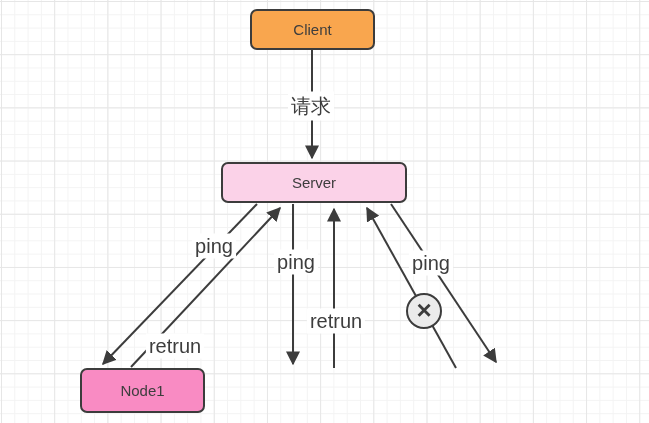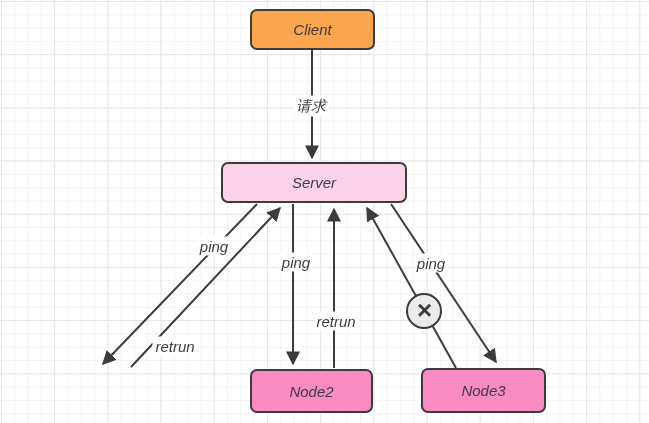--- a/index.html
+++ b/index.html
@@ -11,21 +11,20 @@
     height: 423px;
     overflow: hidden;
     background-color: var(--canvas-bg, #fff);
     background-image:
       linear-gradient(var(--grid-major, #e6e6e6) 1px, transparent 1px),
       linear-gradient(90deg, var(--grid-major, #e6e6e6) 1px, transparent 1px),
       linear-gradient(var(--grid-minor, #f3f3f3) 1px, transparent 1px),
       linear-gradient(90deg, var(--grid-minor, #f3f3f3) 1px, transparent 1px);
     background-size: 53.2px 53.2px, 53.2px 53.2px, 13.3px 13.3px, 13.3px 13.3px;
     background-position: 1px 1px;
-    font-style: italic;
   }
 
   svg.wires {
     position: absolute;
     left: 0; top: 0;
     width: 649px; height: 423px;
     z-index: 1;
   }
   svg.wires line {
     stroke: var(--arrow, #3c3c3c);
@@ -51,21 +50,21 @@
   .node1  { left: 80px;  top: 368px; width: 125px; height: 45px; background: var(--node-fill, #f98bc3); }
   .node2  { left: 250px; top: 369px; width: 123px; height: 44px; background: var(--node-fill, #f98bc3); }
   .node3  { left: 421px; top: 368px; width: 125px; height: 45px; background: var(--node-fill, #f98bc3); }
 
   .edge-label {
     position: absolute;
     z-index: 2;
     transform: translate(-50%, -50%);
     background: var(--canvas-bg, #fff);
     padding: 1px 3px;
-    font-size: 15px;
+    font-size: 20px;
     color: var(--label-text, #3d3d3d);
     white-space: nowrap;
   }
   .lbl-request { left: 311px; top: 106px; }
   .lbl-ping1   { left: 214px; top: 246px; }
   .lbl-retrun  { left: 175px; top: 346px; }
   .lbl-ping2   { left: 296px; top: 262px; }
   .lbl-retruen { left: 336px; top: 321px; }
   .lbl-ping3   { left: 431px; top: 263px; }
 
@@ -115,28 +114,25 @@
   </svg>
 
   <div class="shape client">
     <span class="shape-label">Client</span>
   </div>
 
   <div class="shape server">
     <span class="shape-label">Server</span>
   </div>
 
-
-  <div class="shape node2">
-    <span class="shape-label">Node2</span>
+  <div class="shape node1">
+    <span class="shape-label">Node1</span>
   </div>
 
-  <div class="shape node3">
-    <span class="shape-label">Node3</span>
-  </div>
+
 
   <div class="edge-label lbl-request">请求</div>
   <div class="edge-label lbl-ping1">ping</div>
   <div class="edge-label lbl-retrun">retrun</div>
   <div class="edge-label lbl-ping2">ping</div>
   <div class="edge-label lbl-retruen">retrun</div>
   <div class="edge-label lbl-ping3">ping</div>
 
   <div class="fail-circle">
     <span>×</span>

